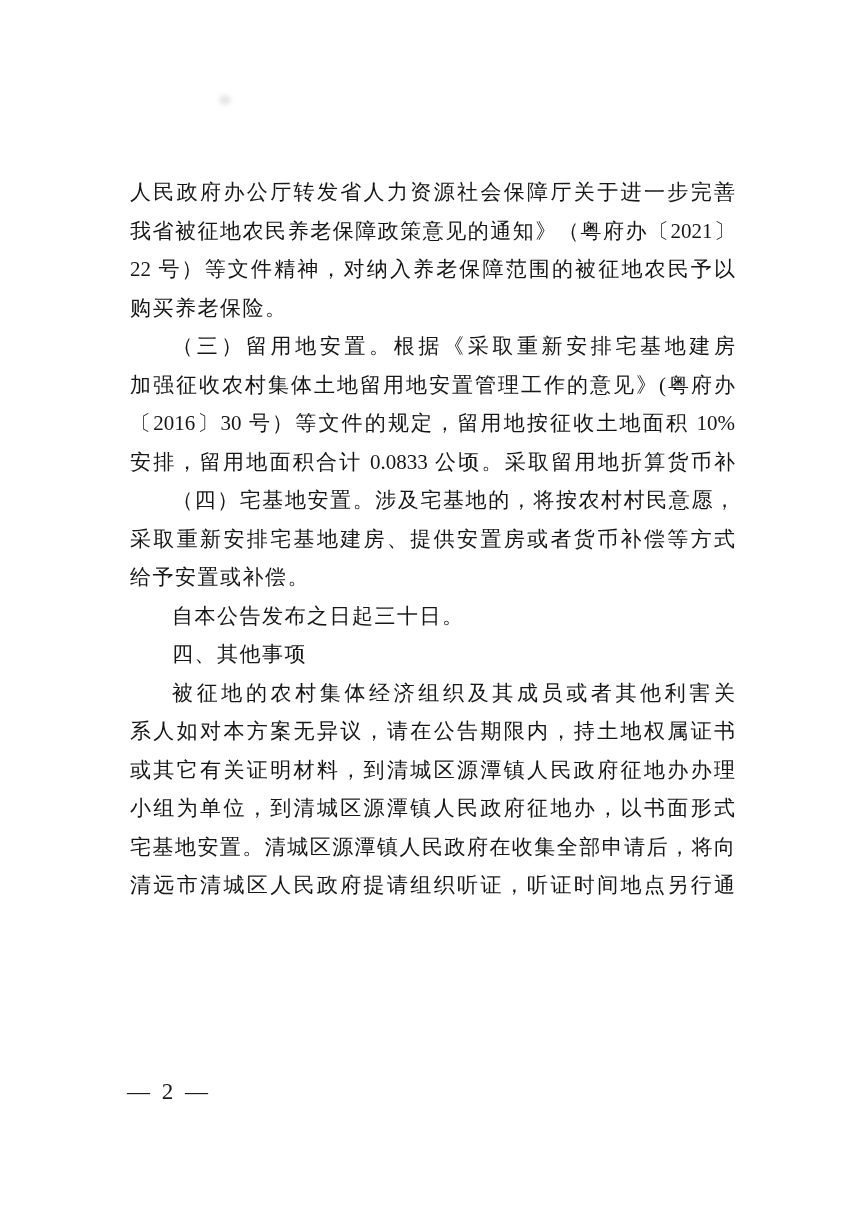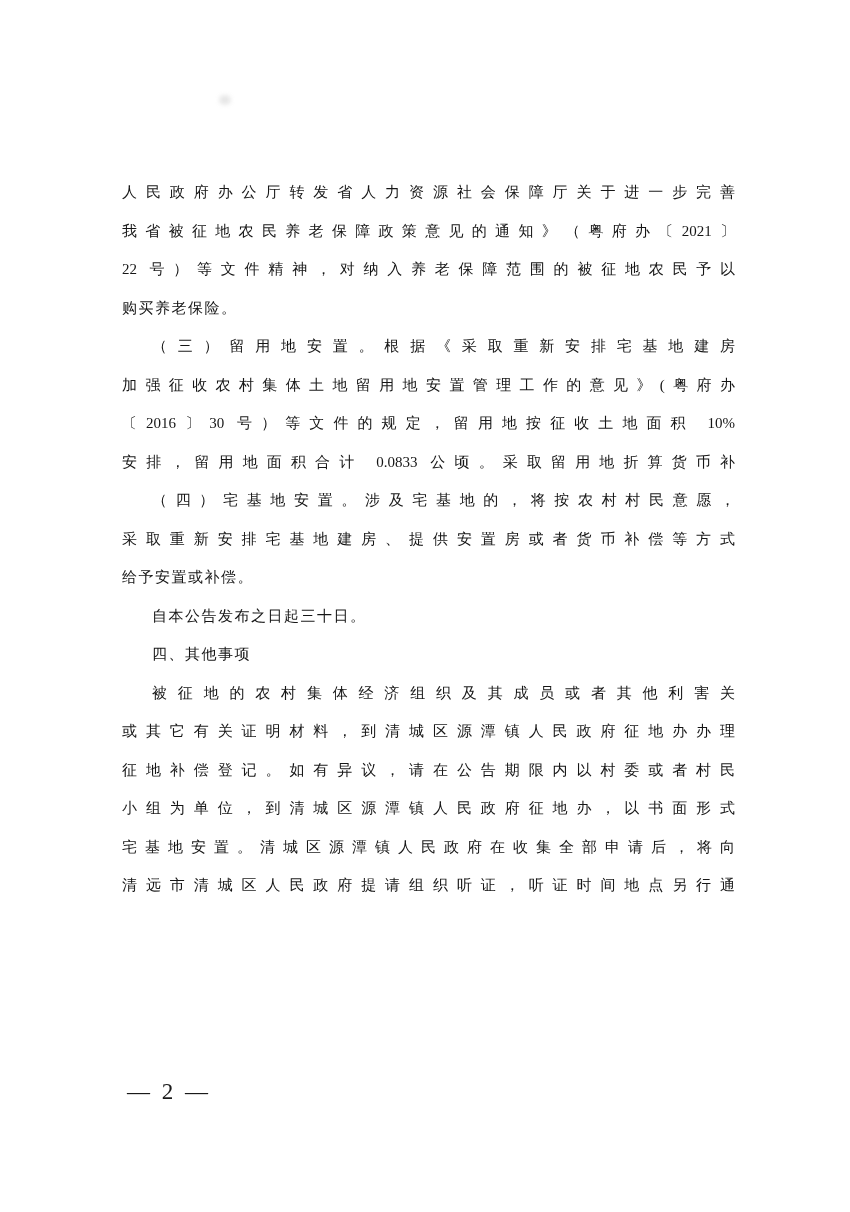--- a/index.html
+++ b/index.html
@@ -18,24 +18,25 @@
   }
   .text-block {
     position: absolute;
     left: 122px;
     top: 173px;
     width: 613px;
   }
   .line {
     height: 38.5px;
     line-height: 38.5px;
-    font-size: 15px;
+    font-size: 21px;
     letter-spacing: 1.5px;
     white-space: nowrap;
     text-align: left;
+    margin-left: 8px;
   }
   .j {
     letter-spacing: 0;
     white-space: normal;
     text-align: justify;
     text-align-last: justify;
   }
   .ind {
     text-indent: 2em;
   }
@@ -74,22 +75,22 @@
     <div class="line j ind">（三）留用地安置。根据《采取重新安排宅基地建房</div>
     <div class="line j">加强征收农村集体土地留用地安置管理工作的意见》(粤府办</div>
     <div class="line j">〔2016〕30 号）等文件的规定，留用地按征收土地面积 10%</div>
     <div class="line j">安排，留用地面积合计 0.0833 公顷。采取留用地折算货币补</div>
     <div class="line j ind">（四）宅基地安置。涉及宅基地的，将按农村村民意愿，</div>
     <div class="line j">采取重新安排宅基地建房、提供安置房或者货币补偿等方式</div>
     <div class="line">给予安置或补偿。</div>
     <div class="line ind">自本公告发布之日起三十日。</div>
     <div class="line ind">四、其他事项</div>
     <div class="line j ind">被征地的农村集体经济组织及其成员或者其他利害关</div>
+    <div class="line j">系人如对本方案无异议，请在公告期限内，持土地权属证书</div>
     <div class="line j">或其它有关证明材料，到清城区源潭镇人民政府征地办办理</div>
-    <div class="line j">征地补偿登记。如有异议，请在公告期限内以村委或者村民</div>
     <div class="line j">小组为单位，到清城区源潭镇人民政府征地办，以书面形式</div>
     <div class="line j">宅基地安置。清城区源潭镇人民政府在收集全部申请后，将向</div>
     <div class="line j">清远市清城区人民政府提请组织听证，听证时间地点另行通</div>
   </div>
 
   <div class="page-number">— 2 —</div>
 
 </div>
 
 </body></html>

